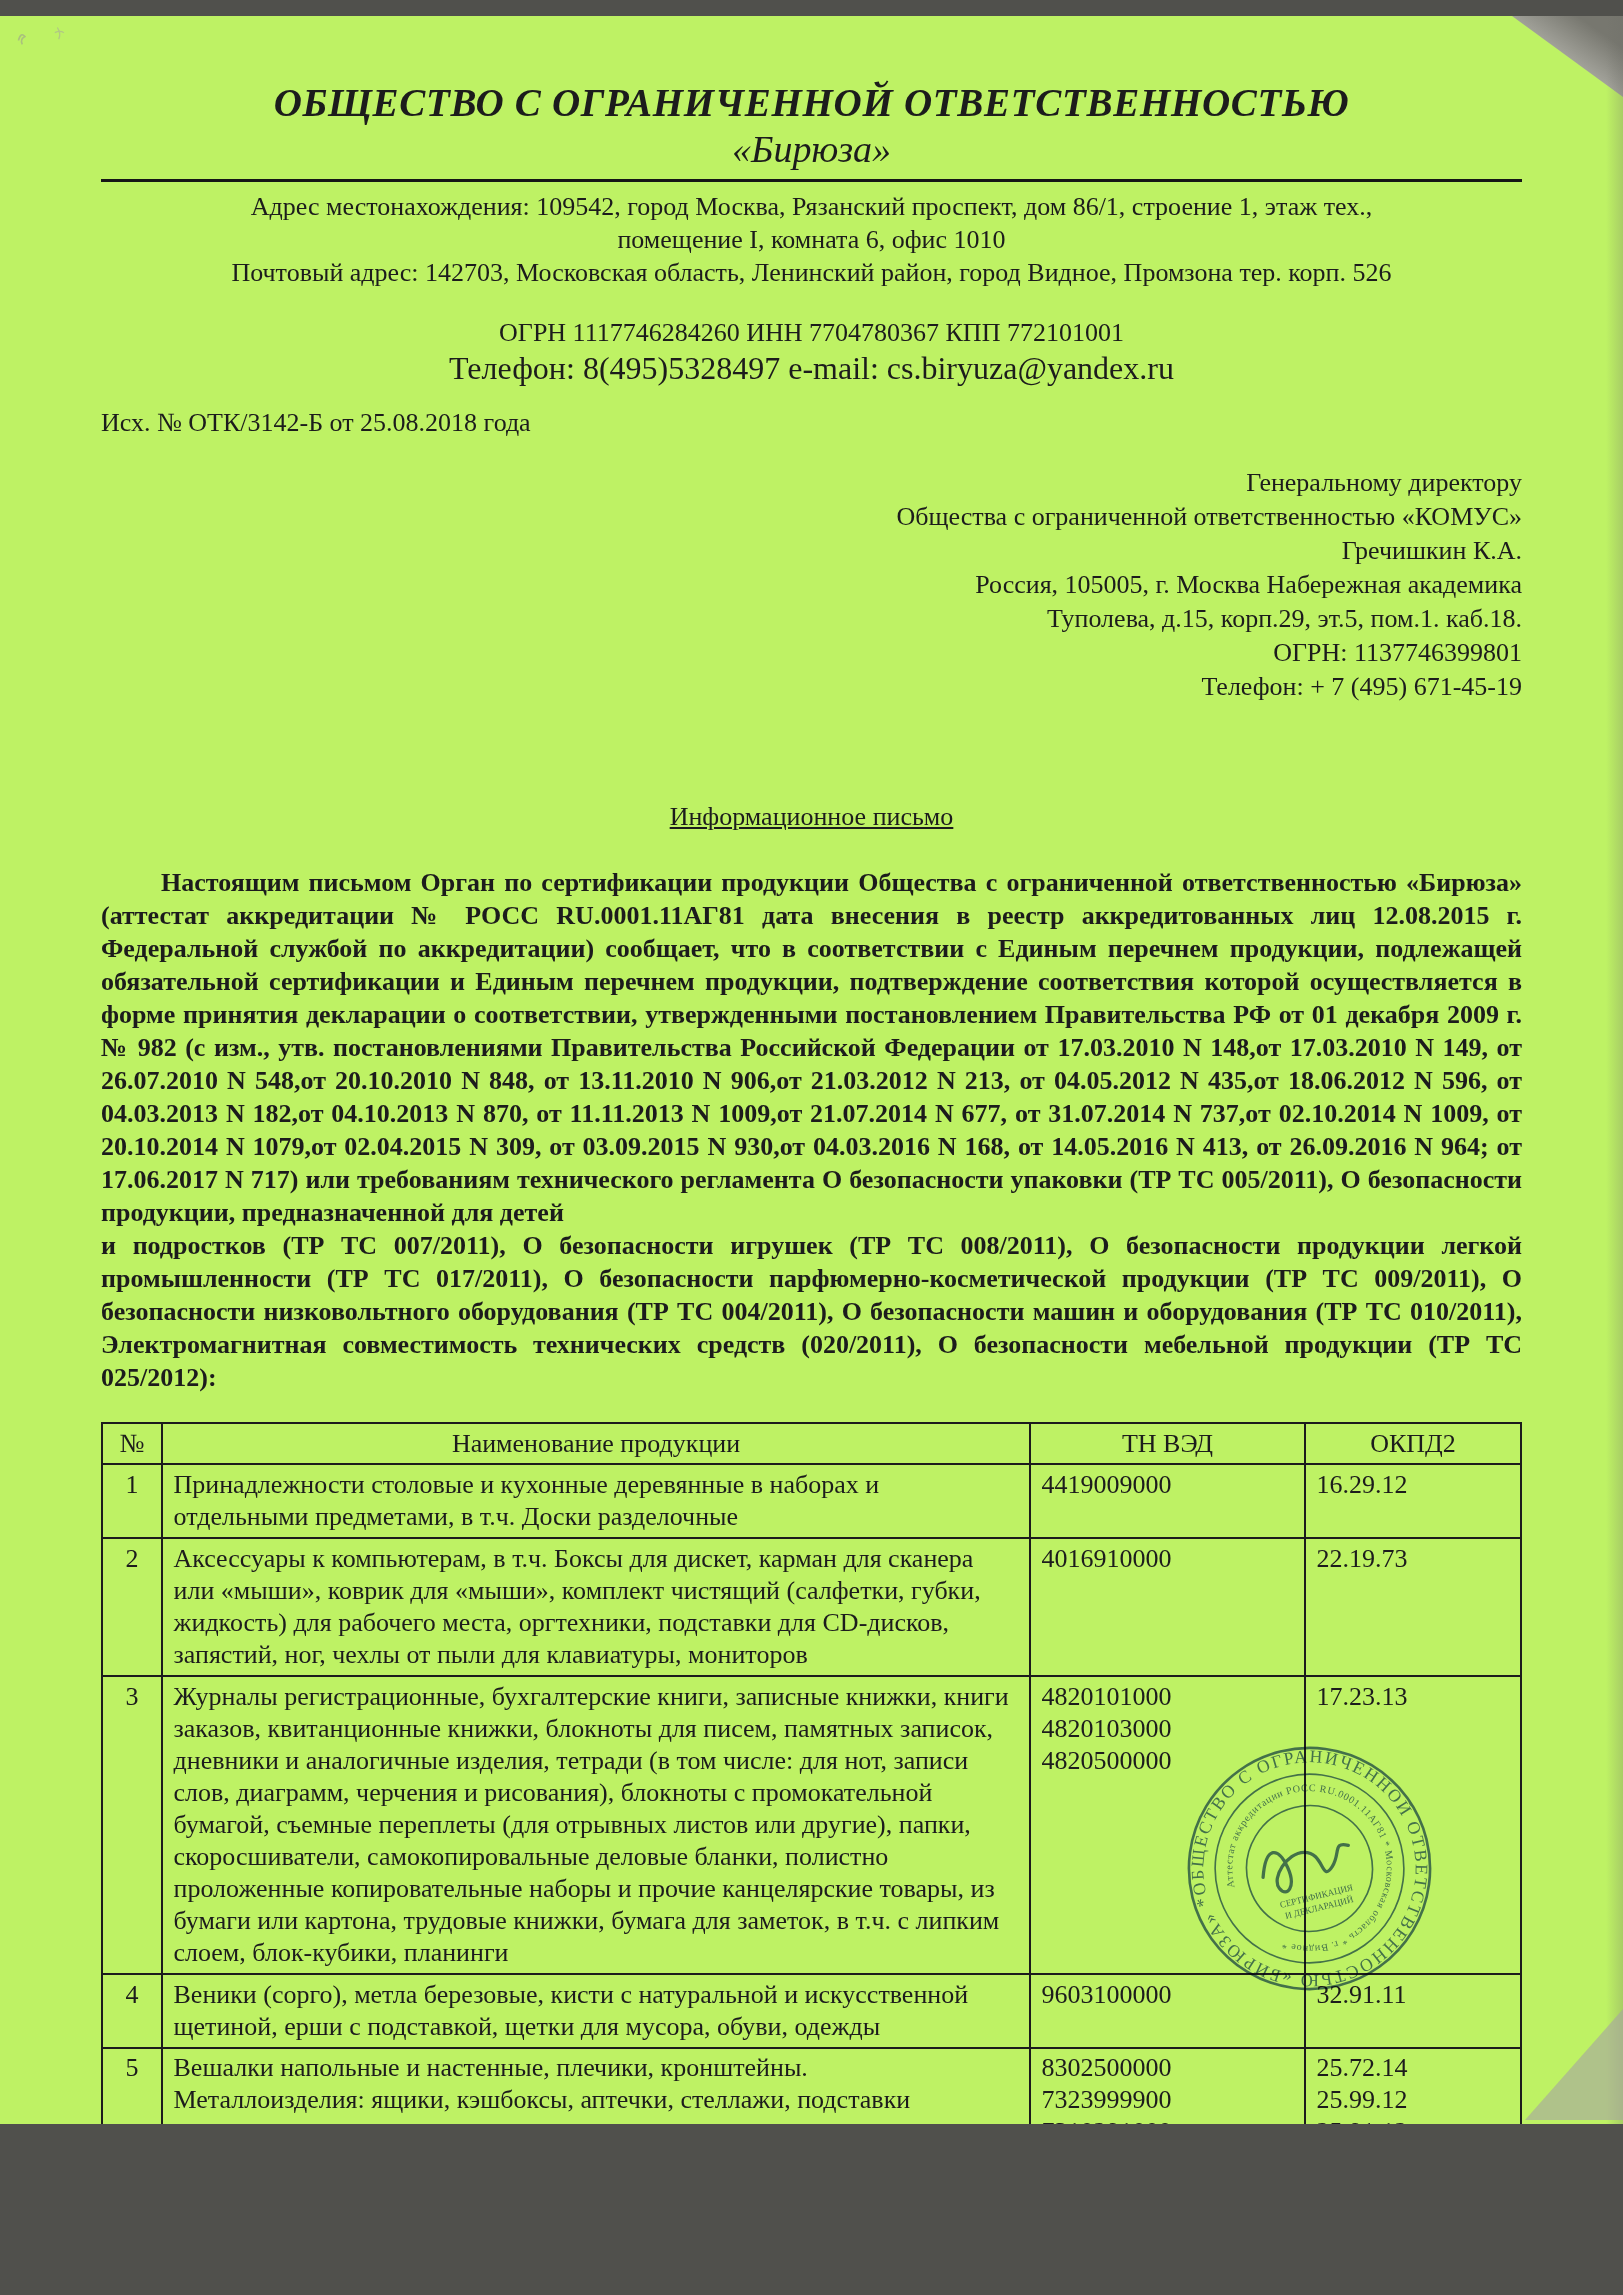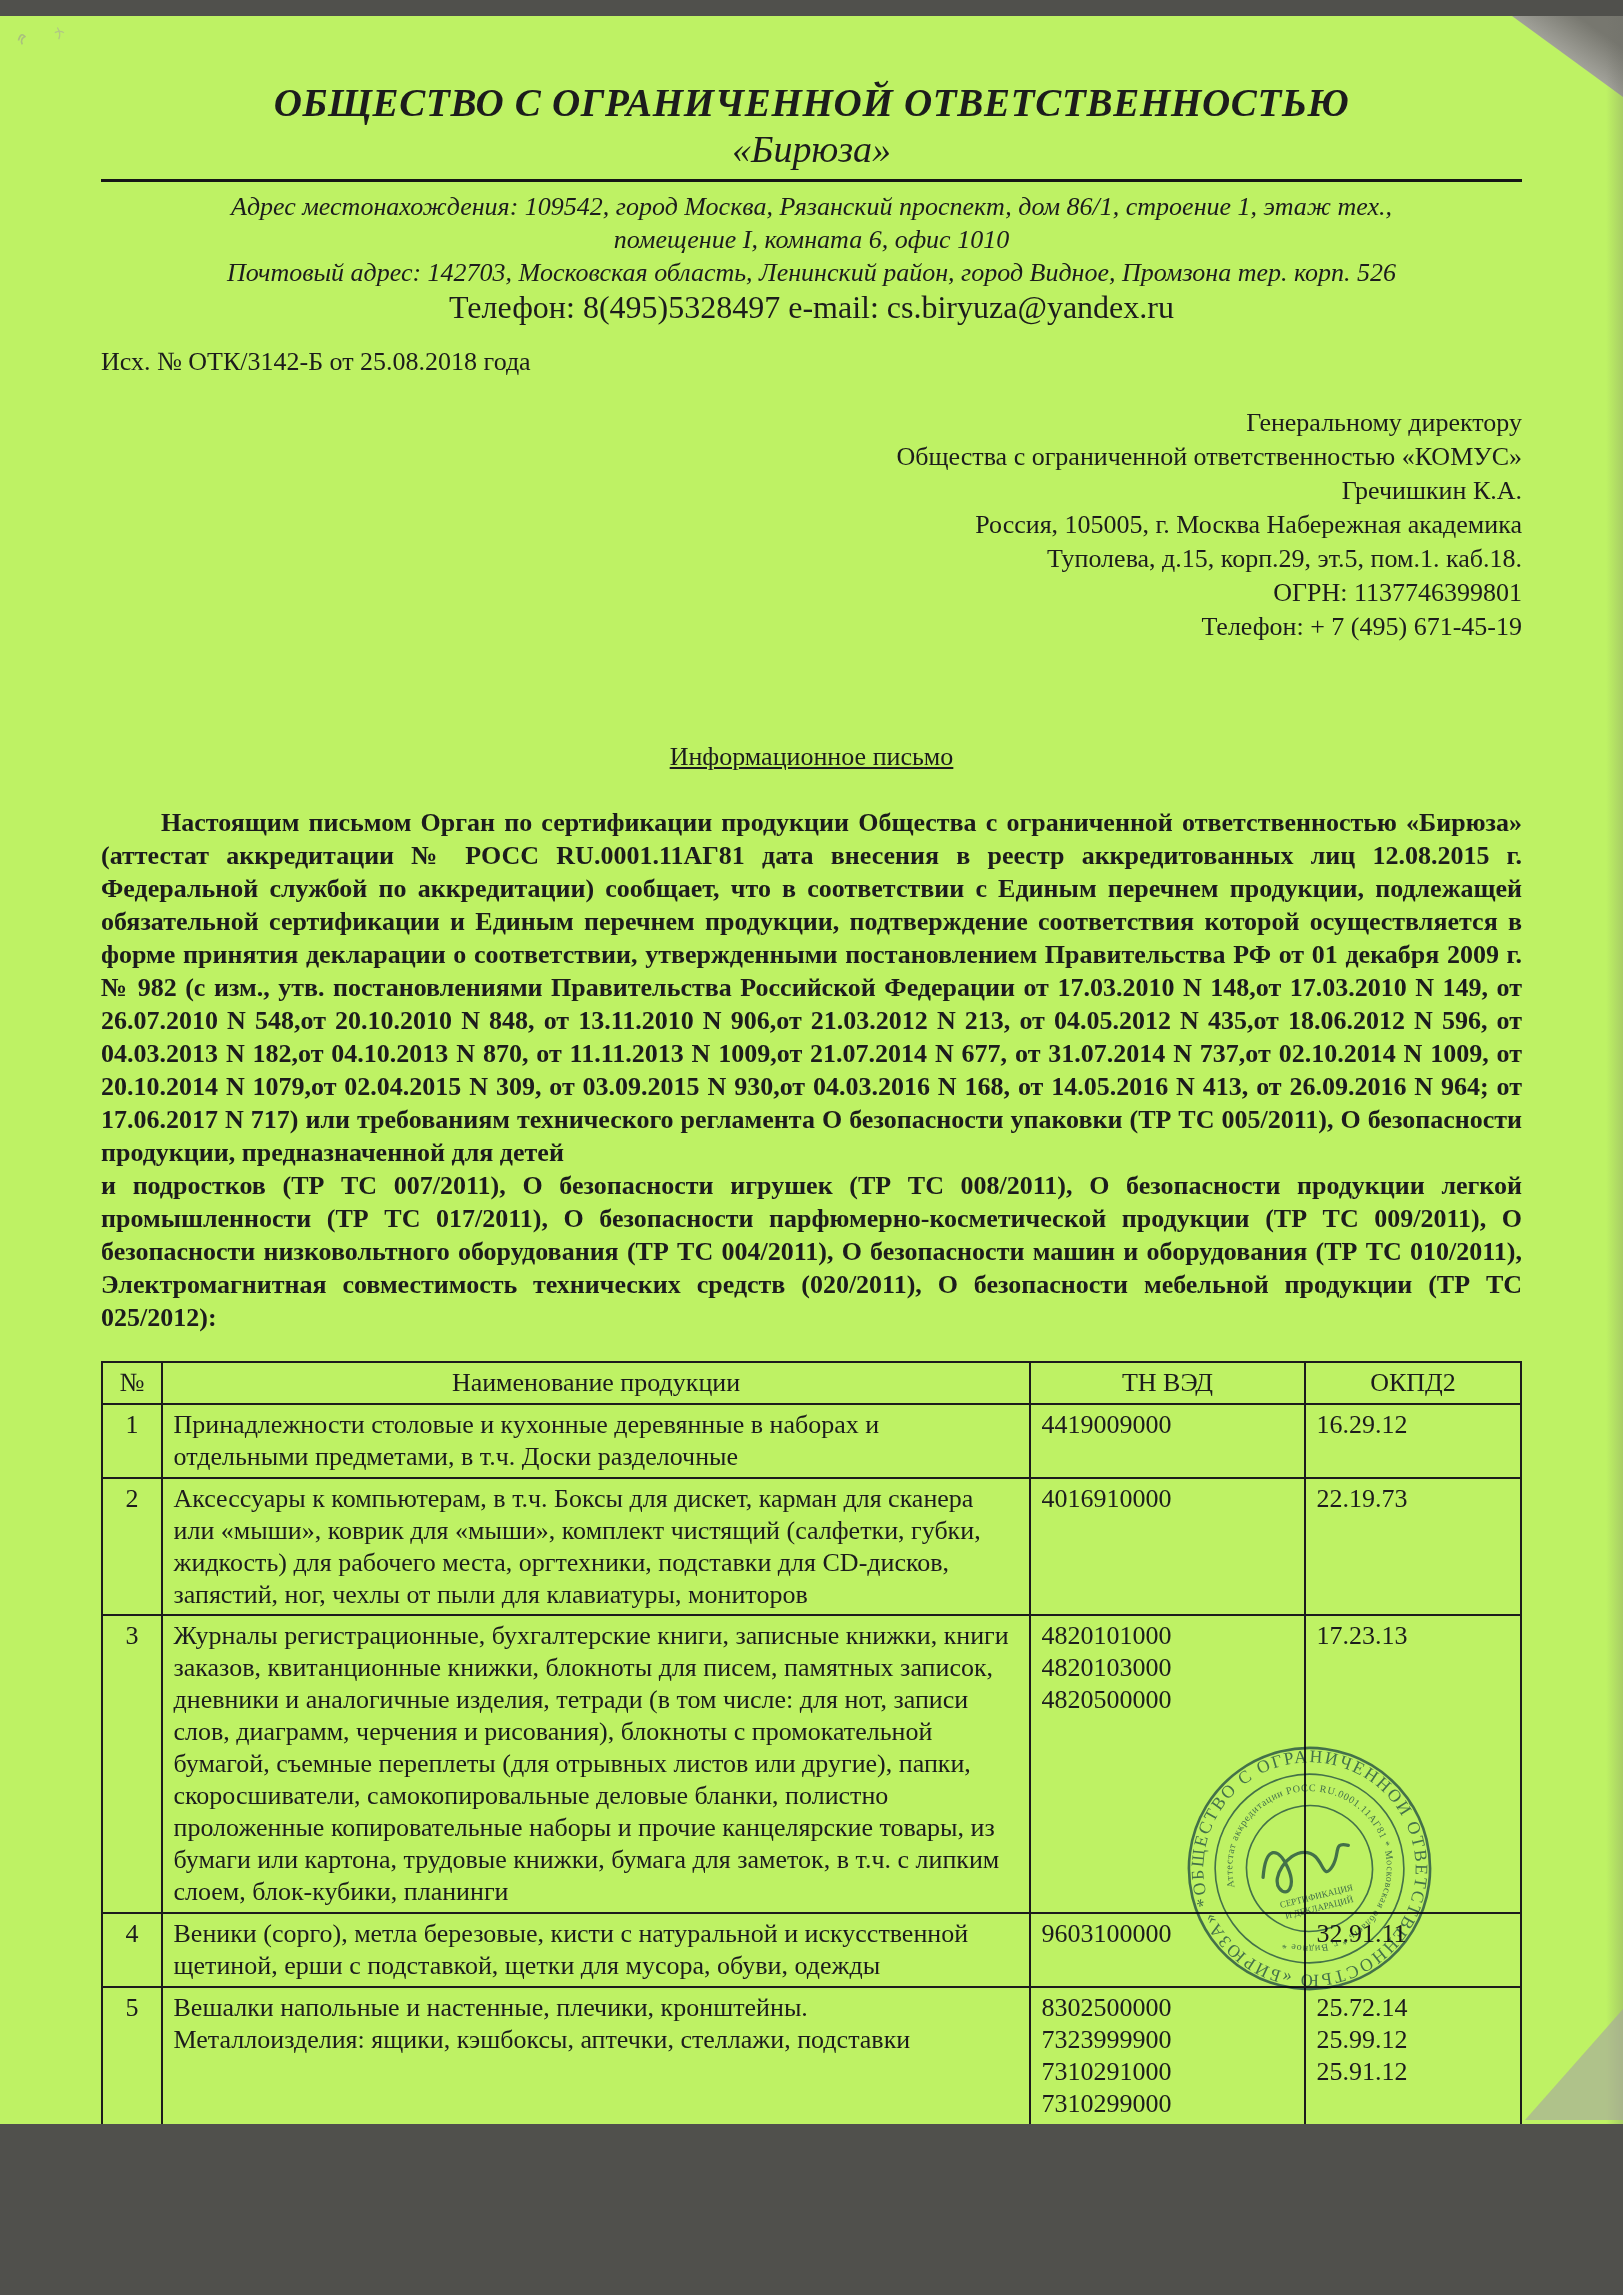--- a/index.html
+++ b/index.html
@@ -13,21 +13,21 @@
     color:#1c1c1c;
     overflow:hidden;
   }
   .content { position:relative; padding:65px 101px 0 101px; }
 
   
   .org-name1 { text-align:center; font-weight:bold; font-style:italic; font-size:39px; line-height:1.15; letter-spacing:0.7px; }
   .org-name2 { text-align:center; font-weight:normal; font-style:italic; font-size:38px; line-height:1.15; margin-top:2.6px; }
   .header-rule { border:none; border-top:3.9px solid #161616; margin-top:6.5px; }
   .address-block { margin-top:7.9px; }
-  .address-line { text-align:center; font-size:26px; line-height:33px;font-style:italic; }
+  .address-line { text-align:center; font-size:26px; line-height:33px; }
   .ogrn-line { text-align:center; font-size:26px; line-height:33px; margin-top:27.5px; }
   .phone-line { text-align:center; font-size:32px; line-height:33px; margin-top:2.6px; }
   .ref-line { font-size:26px; line-height:33px; margin-top:21px; }
 
   
   .recipient { margin-top:27.5px; text-align:right; font-size:26px; line-height:34px; }
 
   
   .doc-title { text-align:center; font-size:26px; margin-top:98px;text-decoration:underline; }
   .body-par { font-size:26px; line-height:33px; text-align:justify;font-weight:bold; }
@@ -98,20 +98,21 @@
     <div class="org-name1">ОБЩЕСТВО С ОГРАНИЧЕННОЙ ОТВЕТСТВЕННОСТЬЮ</div>
     <div class="org-name2">«Бирюза»</div>
     <hr class="header-rule">
 
     <div class="address-block">
       <div class="address-line">Адрес местонахождения: 109542, город Москва, Рязанский проспект, дом 86/1, строение 1, этаж тех.,</div>
       <div class="address-line">помещение I, комната 6, офис 1010</div>
       <div class="address-line">Почтовый адрес: 142703, Московская область, Ленинский район, город Видное, Промзона тер. корп. 526</div>
     </div>
 
+    <div class="ogrn-line">ОГРН 1117746284260 ИНН 7704780367 КПП 772101001</div>
     <div class="phone-line">Телефон: 8(495)5328497 e-mail: cs.biryuza@yandex.ru</div>
 
     <div class="ref-line">Исх. № ОТК/3142-Б от 25.08.2018 года</div>
 
     <div class="recipient">
       <div>Генеральному директору</div>
       <div>Общества с ограниченной ответственностью «КОМУС»</div>
       <div>Гречишкин К.А.</div>
       <div>Россия, 105005, г. Москва Набережная академика</div>
       <div>Туполева, д.15, корп.29, эт.5, пом.1. каб.18.</div>

